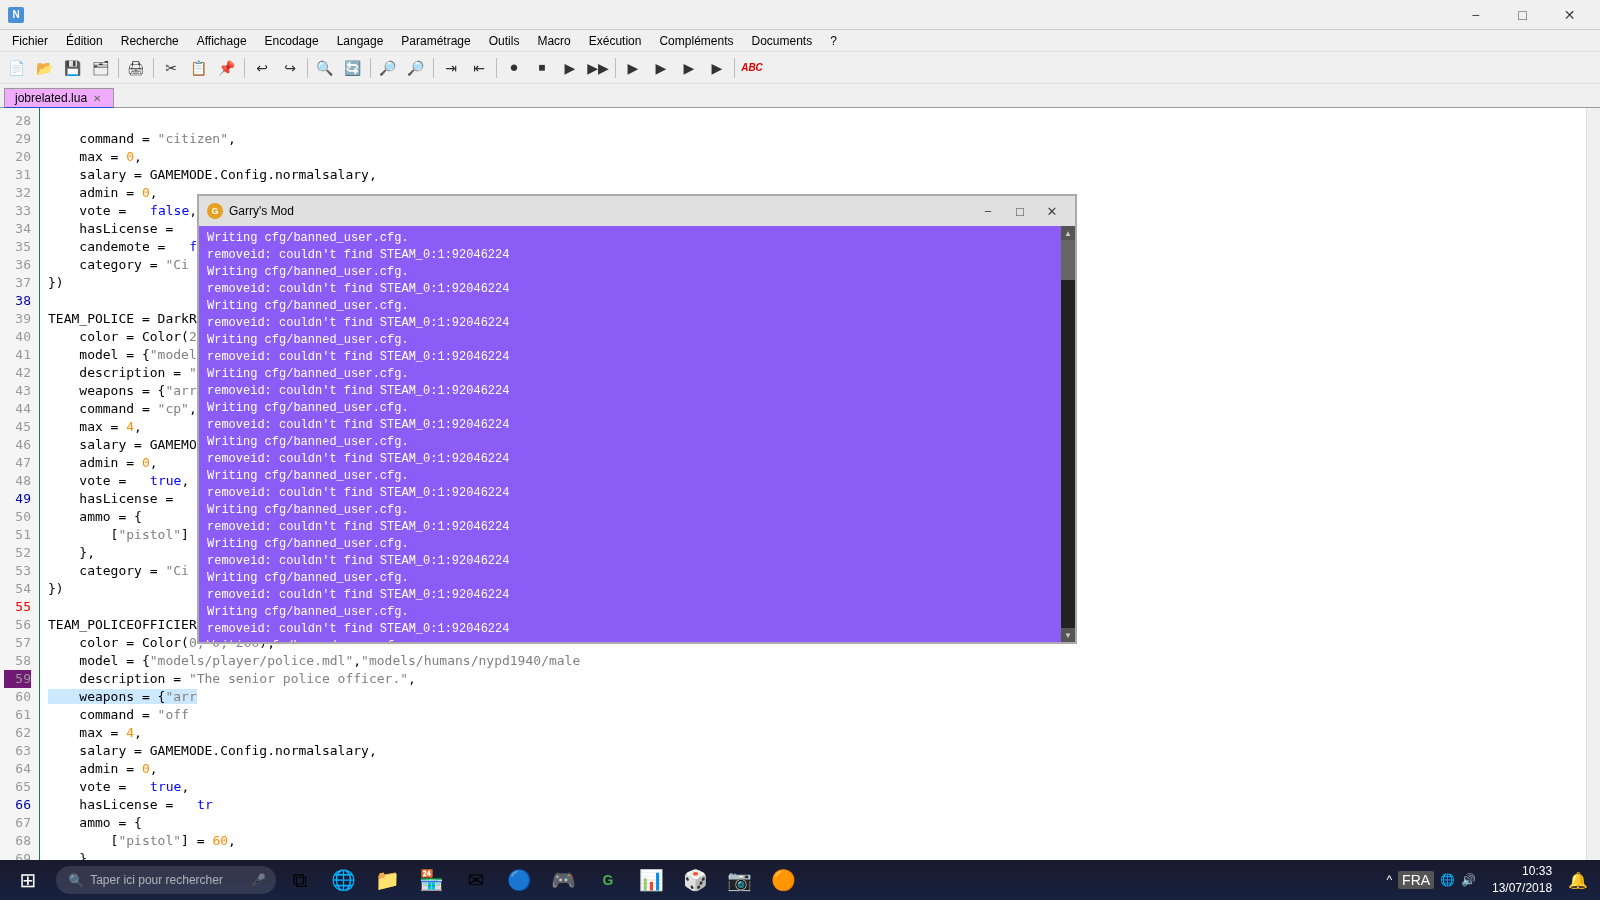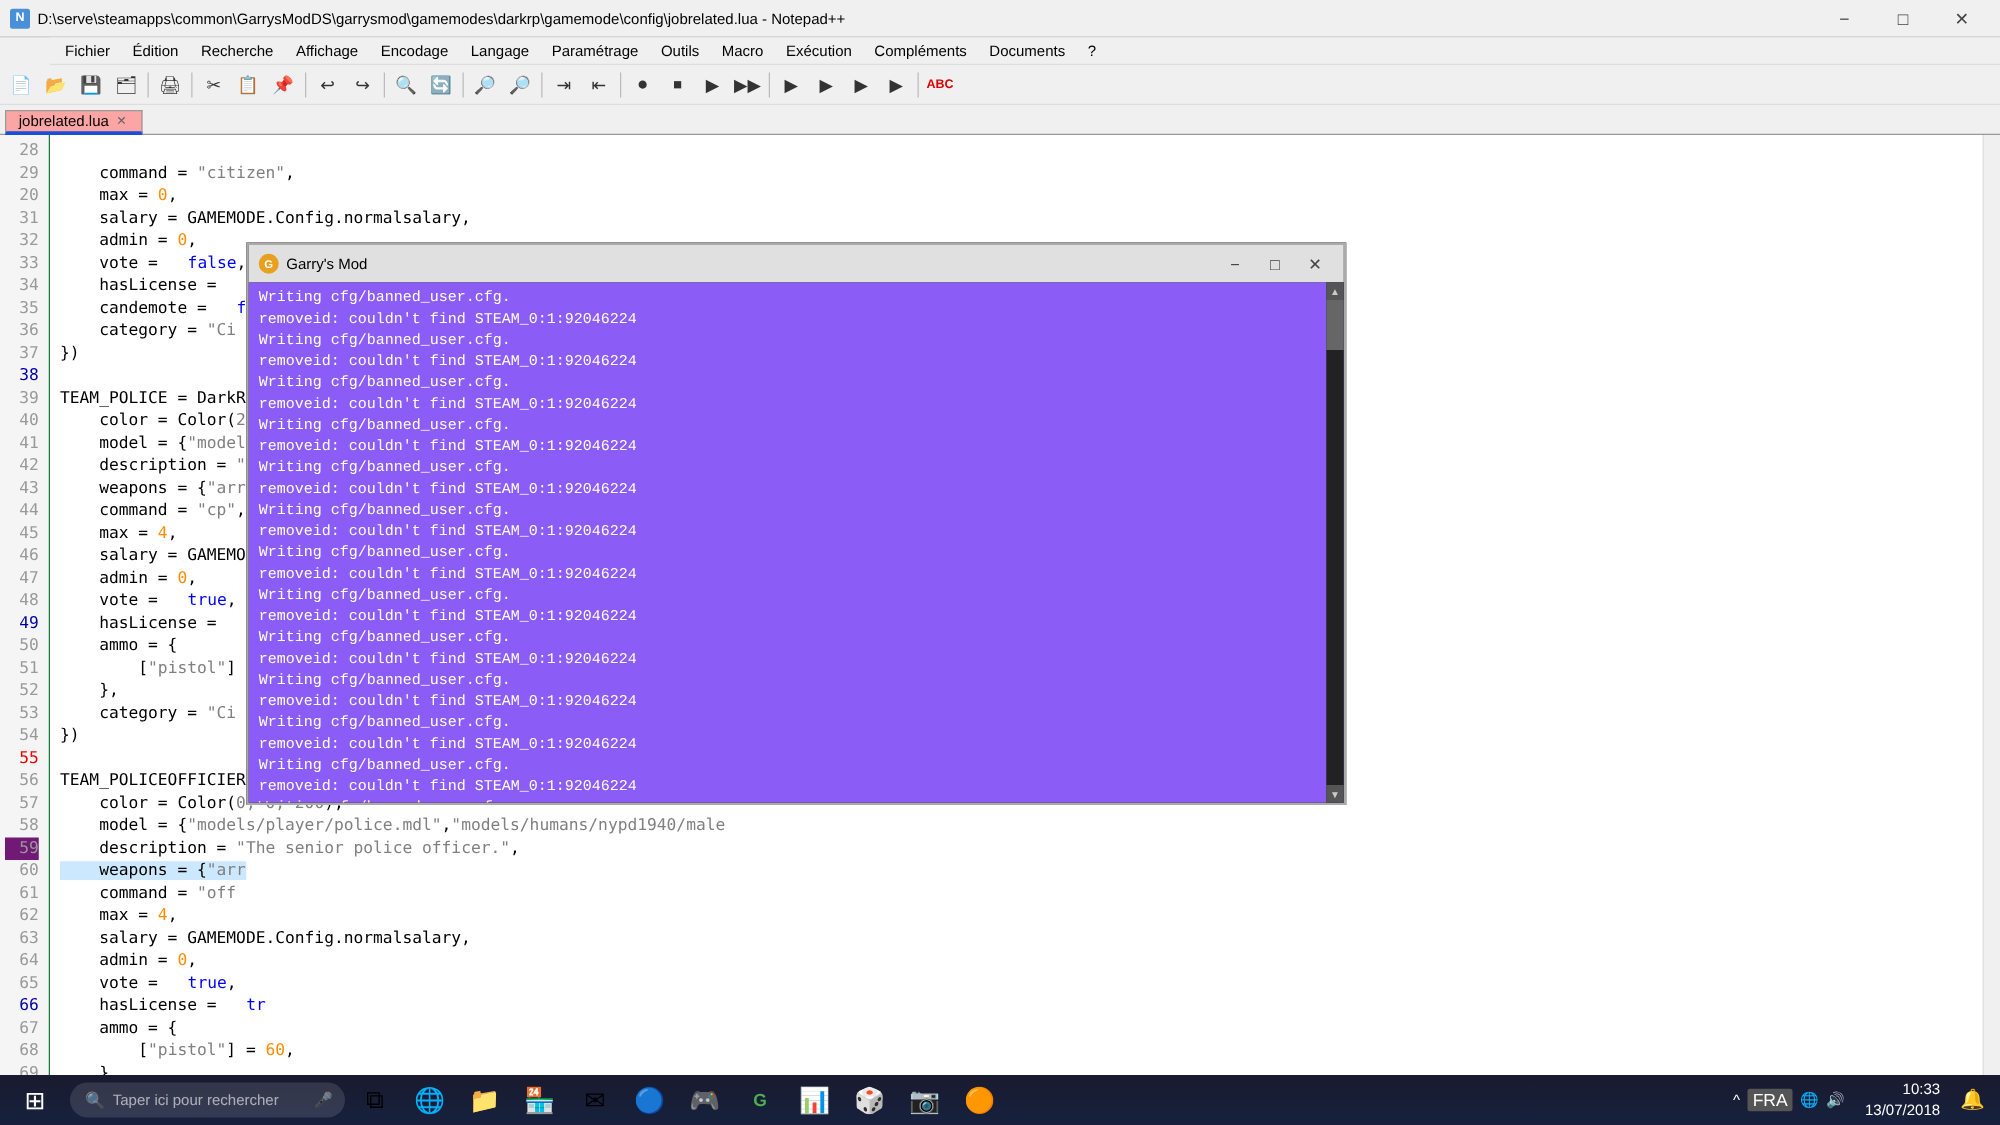--- a/index.html
+++ b/index.html
@@ -58,21 +58,20 @@
 
     
     #menu-bar {
       background: #f0f0f0;
       height: 22px;
       display: flex;
       align-items: center;
       padding: 0 4px;
       border-bottom: 1px solid #ddd;
       gap: 2px;
-      margin-left: 40px;
     }
     .menu-item {
       padding: 2px 8px;
       cursor: pointer;
       font-size: 12px;
       color: #000;
       border-radius: 2px;
     }
 
     
@@ -116,22 +115,22 @@
       background: #d8d8d8;
       border: 1px solid #999;
       border-bottom: none;
       padding: 2px 10px;
       font-size: 12px;
       cursor: pointer;
       display: flex; align-items: center; gap: 4px;
       height: 20px;
     }
     .tab.active {
-      background: #fca5a5;
-      border-bottom: 3px solid #1d4ed8;
+      background: #f0abfc;
+      border-bottom: 1px solid #1d4ed8;
       margin-bottom: -1px;
       z-index: 1;
       text-align: center;
     }
     .tab-close {
       font-size: 10px;
       color: #666;
       cursor: pointer;
       padding: 0 2px;
     }
@@ -375,21 +374,20 @@
     }
   </style>
 </head>
 <body>
 
 <div id="app-window" style="position:relative; width:1600px; height:860px; overflow:hidden;">
 
   <div id="title-bar">
     <div id="title-bar-left">
       <div id="title-icon">N</div>
-      <span id="title-text">D:\serve\steamapps\common\GarrysModDS\garrysmod\gamemodes\darkrp\gamemode\config\jobrelated.lua - Notepad++</span>
     </div>
     <div id="title-controls">
       <button class="title-btn">−</button>
       <button class="title-btn">□</button>
       <button class="title-btn close">✕</button>
     </div>
   </div>
 
   <div id="menu-bar">
     <span class="menu-item">Fichier</span>
@@ -434,21 +432,21 @@
     <button class="toolbar-btn">⏺</button>
     <button class="toolbar-btn">⏹</button>
     <button class="toolbar-btn">▶</button>
     <button class="toolbar-btn">▶▶</button>
     <div class="toolbar-sep"></div>
     <button class="toolbar-btn">▶</button>
     <button class="toolbar-btn">▶</button>
     <button class="toolbar-btn">▶</button>
     <button class="toolbar-btn">▶</button>
     <div class="toolbar-sep"></div>
-    <button class="toolbar-btn" style="font-size:10px; font-weight:bold; color:#d00;">ABC</button>
+    <button class="toolbar-btn" style="font-size:10px; font-weight:bold; color:#d00;font-style:italic;">ABC</button>
   </div>
 
   <div id="tab-bar">
     <div class="tab active">
       <span>jobrelated.lua</span>
       <span class="tab-close">✕</span>
     </div>
   </div>
 
   <div id="editor-area">

